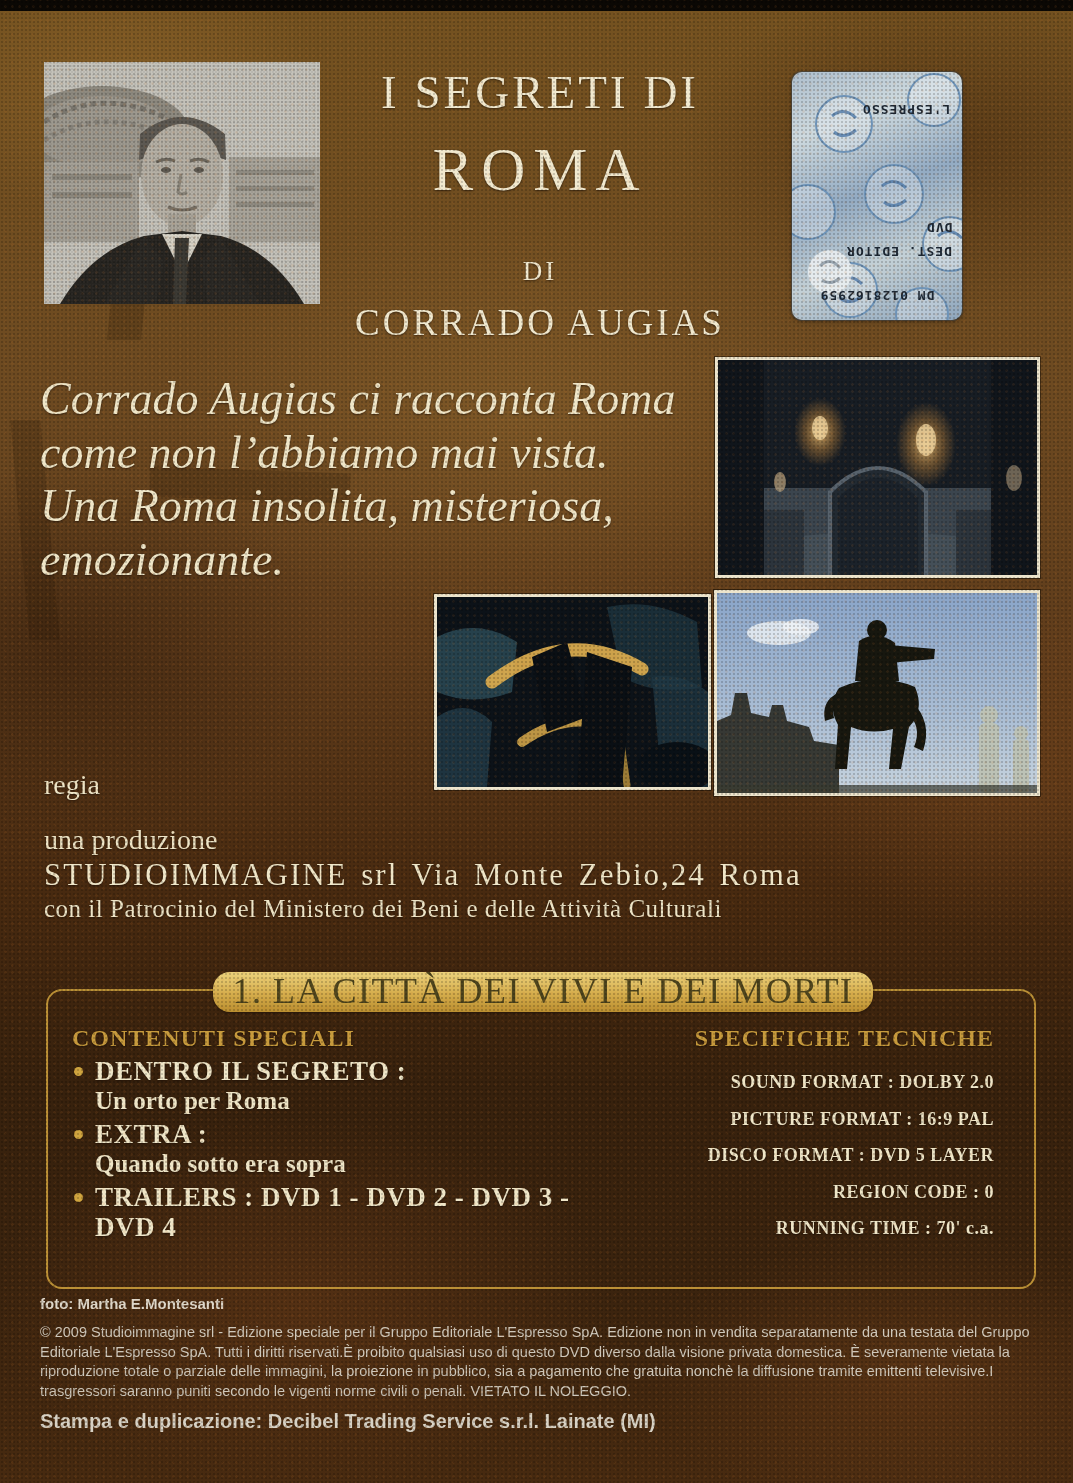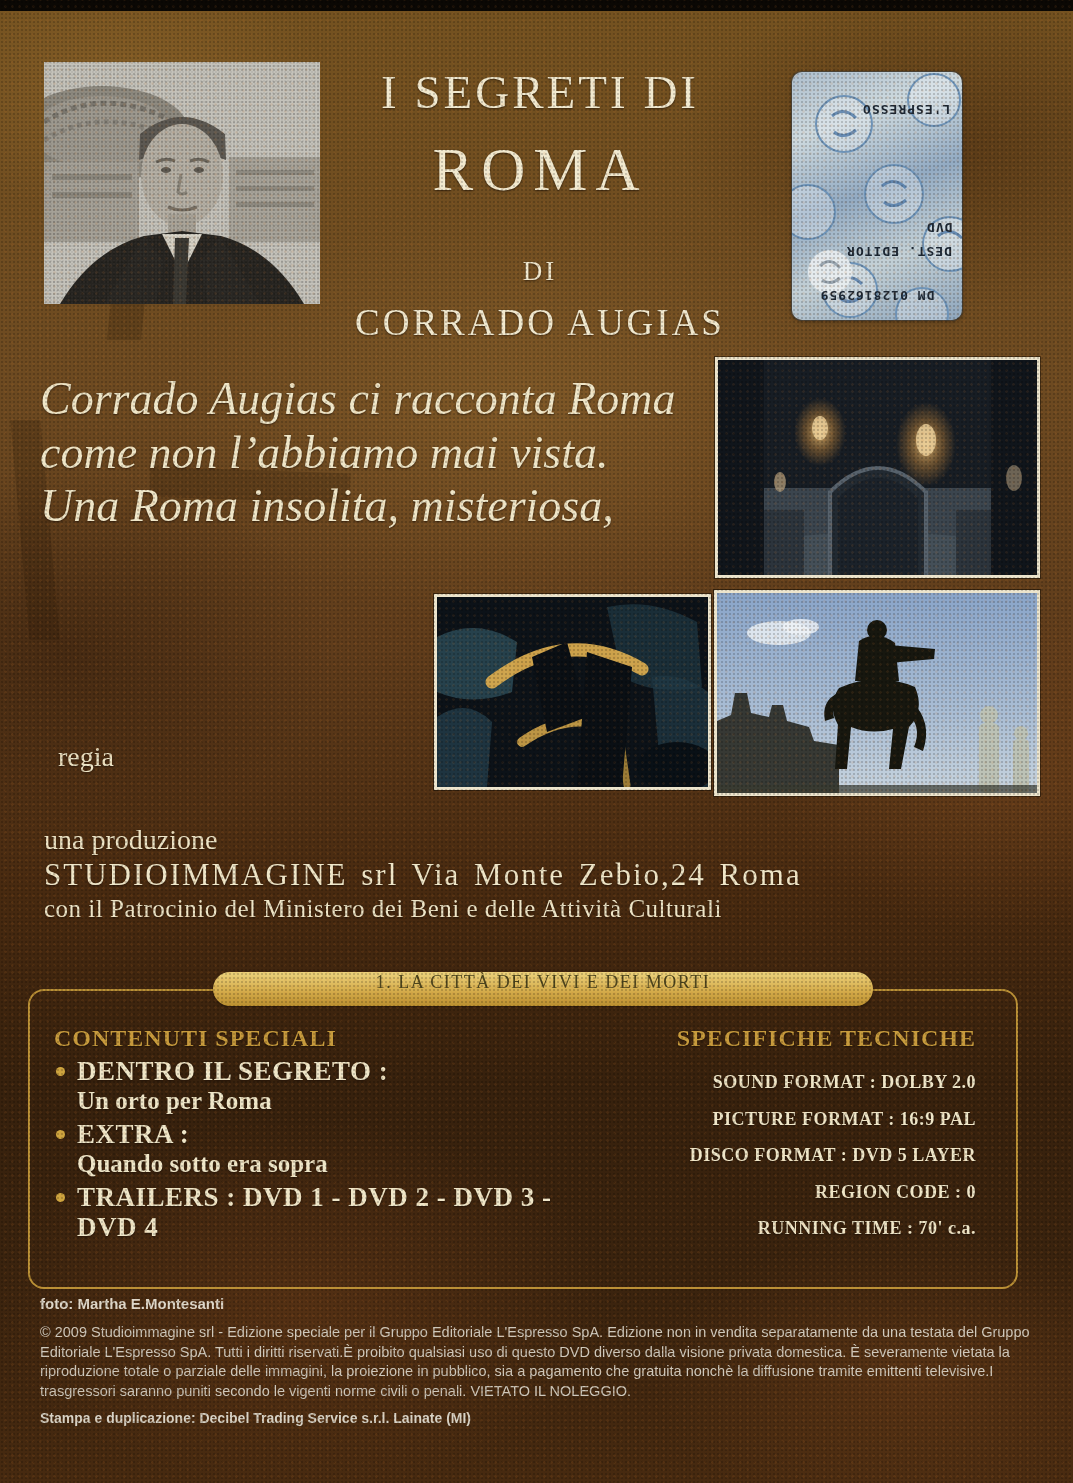--- a/index.html
+++ b/index.html
@@ -55,48 +55,48 @@
   .tagline{position:absolute;left:40px;top:372px;width:700px;z-index:6;color:#efe6c8;
     font-style:italic;font-size:46px;line-height:53.5px;text-shadow:0 1px 2px rgba(20,10,4,.55);}
 
   .photo{position:absolute;border:3px solid #ece4cc;box-shadow:0 0 0 1px rgba(20,12,4,.55);z-index:6;background:#10141a;}
   .photo svg{display:block;width:100%;height:100%;}
   .photo-chamber{left:715px;top:357px;width:319px;height:215px;}
   .photo-ruins{left:434px;top:594px;width:271px;height:190px;}
   .photo-statue{left:714px;top:590px;width:320px;height:200px;}
 
   .credits{position:absolute;left:44px;color:#efe6c8;z-index:6;text-shadow:0 1px 2px rgba(20,10,4,.55);}
-  .credits-regia{top:741px;margin-left:14px;}
+  .credits-regia{top:769px;}
   .credits-prod{top:824px;}
   .credit-label{font-size:28px;line-height:32px;}
   .credit-name{font-size:32px;line-height:36px;letter-spacing:1px;}
   .credit-company{font-size:31px;line-height:38px;letter-spacing:2px;word-spacing:4px;}
   .credit-patronage{font-size:25px;line-height:30px;letter-spacing:0.5px;}
 
-  .episode-banner{position:absolute;left:213px;top:972px;width:660px;height:34px;border-radius:17px;z-index:8;
+  .episode-banner{position:absolute;left:213px;top:972px;width:660px;height:40px;border-radius:17px;z-index:8;
     background:linear-gradient(180deg,#ecd27c 0%,#d5ad4c 55%,#bb8f30 100%);
-    display:flex;align-items:flex-start;justify-content:center;
-    color:#4e451d;font-size:18px;letter-spacing:1.5px;box-shadow:0 1px 3px rgba(0,0,0,.4);}
-  .content-box{position:absolute;left:28px;top:989px;width:986px;height:296px;z-index:7;
+    display:flex;align-items:flex-end;justify-content:center;
+    color:#4e451d;font-size:36px;letter-spacing:1.5px;box-shadow:0 1px 3px rgba(0,0,0,.4);}
+  .content-box{position:absolute;left:46px;top:989px;width:986px;height:296px;z-index:7;
     border:2px solid #bb9136;border-radius:16px;}
   .col-left{position:absolute;left:24px;top:34px;width:530px;}
   .col-right{position:absolute;right:40px;top:34px;width:430px;text-align:right;}
   .col-header{color:#c79b3d;font-size:24px;font-weight:bold;letter-spacing:1px;text-shadow:0 1px 2px rgba(20,10,4,.6);}
   .sc-item{margin-top:4px;color:#efe6c8;text-shadow:0 1px 2px rgba(20,10,4,.55);}
   .sc-row{display:flex;align-items:flex-start;}
   .bullet{width:9px;height:9px;border-radius:50%;background:#cfa53f;margin:11px 12px 0 2px;flex:0 0 9px;}
   .sc-title{font-size:27px;line-height:30px;font-weight:bold;letter-spacing:0.5px;}
   .sc-sub{font-size:25px;line-height:29px;font-weight:bold;margin-left:23px;}
   .ts-lines{margin-top:12px;color:#efe6c8;text-shadow:0 1px 2px rgba(20,10,4,.55);}
   .ts-line{font-size:18px;line-height:36.5px;font-weight:bold;letter-spacing:0.5px;}
 
   .footer{font-family:"Liberation Sans","DejaVu Sans",sans-serif;position:absolute;z-index:6;}
   .foto-line{left:40px;top:1295px;font-size:15px;font-weight:bold;color:#ded7c9;}
   .copyright{left:40px;top:1323px;width:1000px;font-size:14.5px;line-height:19.5px;color:#cfc8bb;}
-  .stampa{left:40px;top:1410px;font-size:14px;font-weight:bold;color:#d8d2c5;}
+  .stampa{left:40px;top:1410px;font-size:20px;font-weight:bold;color:#d8d2c5;}
 </style>
 </head>
 <body>
 
 <div class="cover">
   <div class="top-strip"></div>
   <div class="wm wm1"></div>
   <div class="wm wm2"></div>
   <div class="wm wm3"></div>
   <div class="wm wm4"></div>
@@ -168,20 +168,21 @@
     <span class="holo-text ht1">L'ESPRESSO</span>
     <span class="holo-text ht2">DVD</span>
     <span class="holo-text ht3">DEST. EDITOR</span>
     <span class="holo-text ht4">DM 0128162959</span>
   </div>
 
   <div class="tagline">
     <div>Corrado Augias ci racconta Roma</div>
     <div>come non l’abbiamo mai vista.</div>
     <div>Una Roma insolita, misteriosa,</div>
+    <div>emozionante.</div>
   </div>
 
   <div class="photo photo-chamber">
     <svg viewBox="0 0 319 215" preserveAspectRatio="none">
       <defs>
         <radialGradient id="glow" cx="50%" cy="50%" r="50%">
           <stop offset="0%" stop-color="#e8c27c" stop-opacity="0.95"></stop>
           <stop offset="55%" stop-color="#b07c3a" stop-opacity="0.5"></stop>
           <stop offset="100%" stop-color="#b07c3a" stop-opacity="0"></stop>
         </radialGradient>

